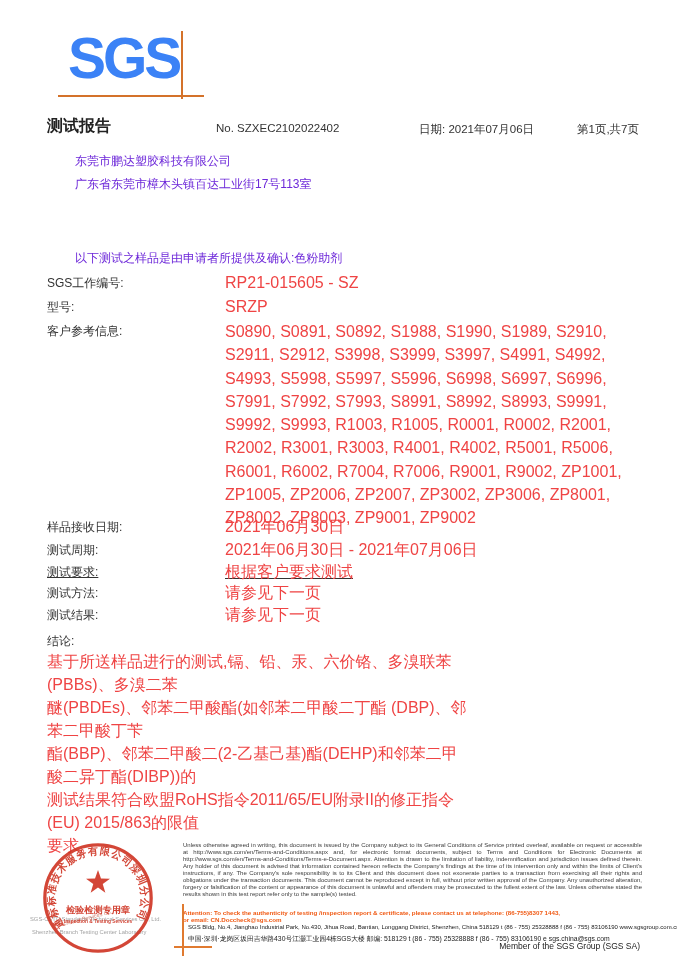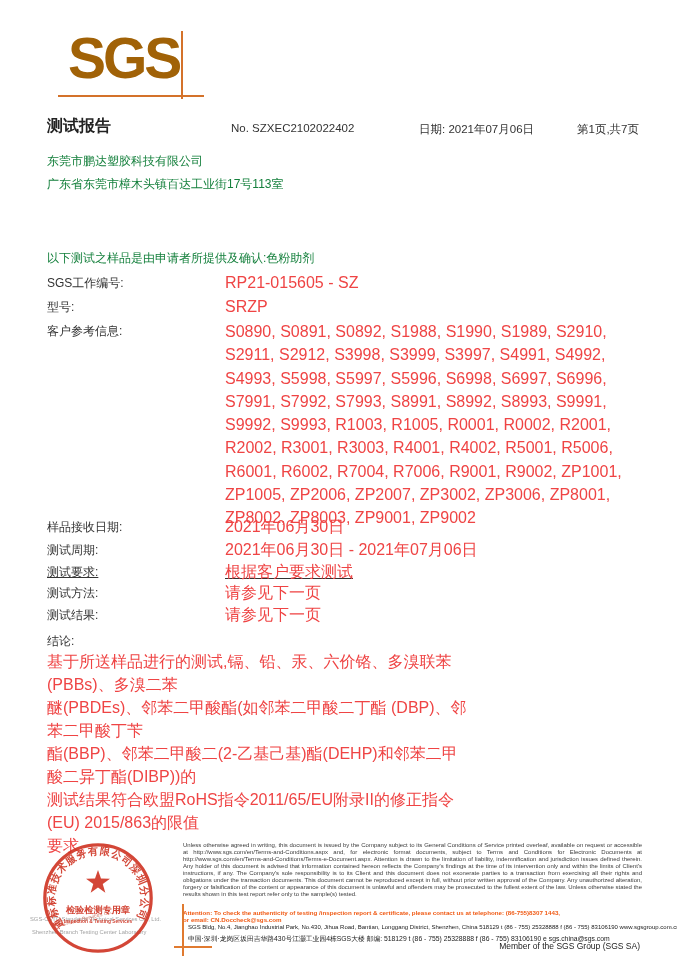--- a/index.html
+++ b/index.html
@@ -3,27 +3,27 @@
 <meta charset="utf-8">
 <style>
   html,body{margin:0;padding:0;background:#e8e8e8;}
   .page{
     position:relative;width:677px;height:959px;background:#ffffff;
     margin:0 auto;overflow:hidden;
     font-family:"Liberation Sans","DejaVu Sans",sans-serif;color:#333;
   }
   .abs{position:absolute;}
   
-  .logo-text{font-weight:bold;font-size:57px;letter-spacing:-3px;color:#a16207;line-height:1;}
+  .logo-text{font-weight:bold;font-size:57px;letter-spacing:-3px;color:#3b82f6;line-height:1;}
   .rule-h{background:#d4722a;height:2px;}
   .rule-v{background:#d4722a;width:2px;}
   
   .doc-title{font-size:16px;font-weight:bold;color:#222;text-align:center;}
   .meta{font-size:11.5px;color:#333;}
-  .body-text{font-size:12px;color:#15803d;}
+  .body-text{font-size:12px;color:#6d28d9;margin-left:28px;}
   
   .row{position:absolute;left:47px;display:flex;align-items:flex-start;}
   .row .lbl{width:178px;flex:none;font-size:12px;color:#333;}
   .row .val{width:420px;font-size:16px;color:#ef4444;white-space:pre-line;line-height:23.3px;}
   .row .val.single{line-height:15px;}
   
   .legal{font-size:6px;line-height:6.95px;text-align:justify;color:#3c3c3c;width:459px;}
   .attention{font-size:6.2px;line-height:7.2px;font-weight:bold;color:#f05a14;width:459px;white-space:pre-line;}
   .addr{font-size:6px;line-height:7px;color:#222;white-space:nowrap;}
   .addr.cn{font-size:6.8px;}
@@ -35,21 +35,21 @@
 </head>
 <body>
 
 <div class="page">
 
   <div class="abs logo-text" style="left:68px;top:30px;">SGS</div>
   <div class="abs rule-h" style="left:58px;top:95px;width:146px;"></div>
   <div class="abs rule-v" style="left:181px;top:31px;height:68px;"></div>
 
   <div class="abs doc-title" style="left:47px;top:116px;">测试报告</div>
-  <div class="abs meta" style="left:231px;top:122px;">No. SZXEC2102022402</div>
+  <div class="abs meta" style="left:216px;top:122px;">No. SZXEC2102022402</div>
   <div class="abs meta" style="left:419px;top:122px;">日期: 2021年07月06日</div>
   <div class="abs meta" style="left:577px;top:122px;">第1页,共7页</div>
 
   <div class="abs body-text" style="left:47px;top:153px;">东莞市鹏达塑胶科技有限公司</div>
   <div class="abs body-text" style="left:47px;top:176px;">广东省东莞市樟木头镇百达工业街17号113室</div>
 
   <div class="abs body-text" style="left:47px;top:250px;">以下测试之样品是由申请者所提供及确认:色粉助剂</div>
 
   <div class="row" style="top:275px;">
     <span class="lbl">SGS工作编号:</span>

